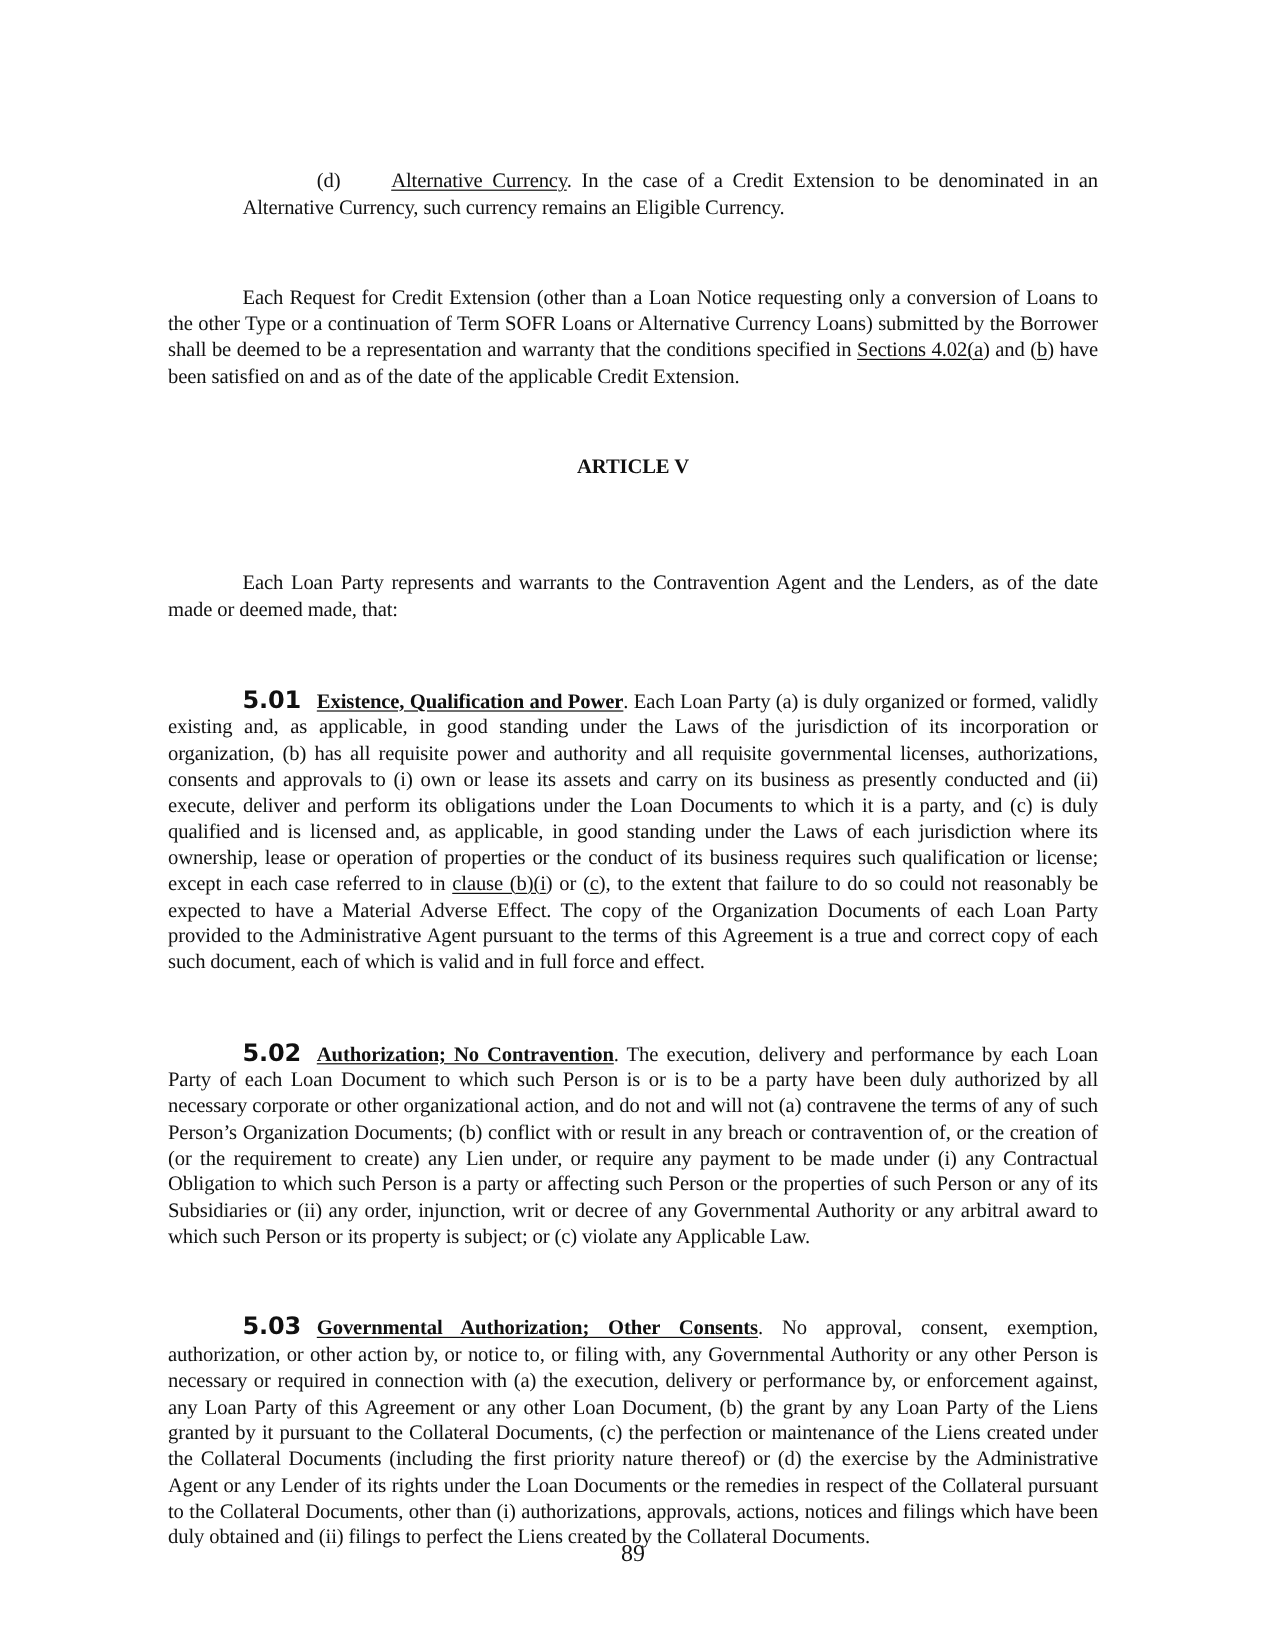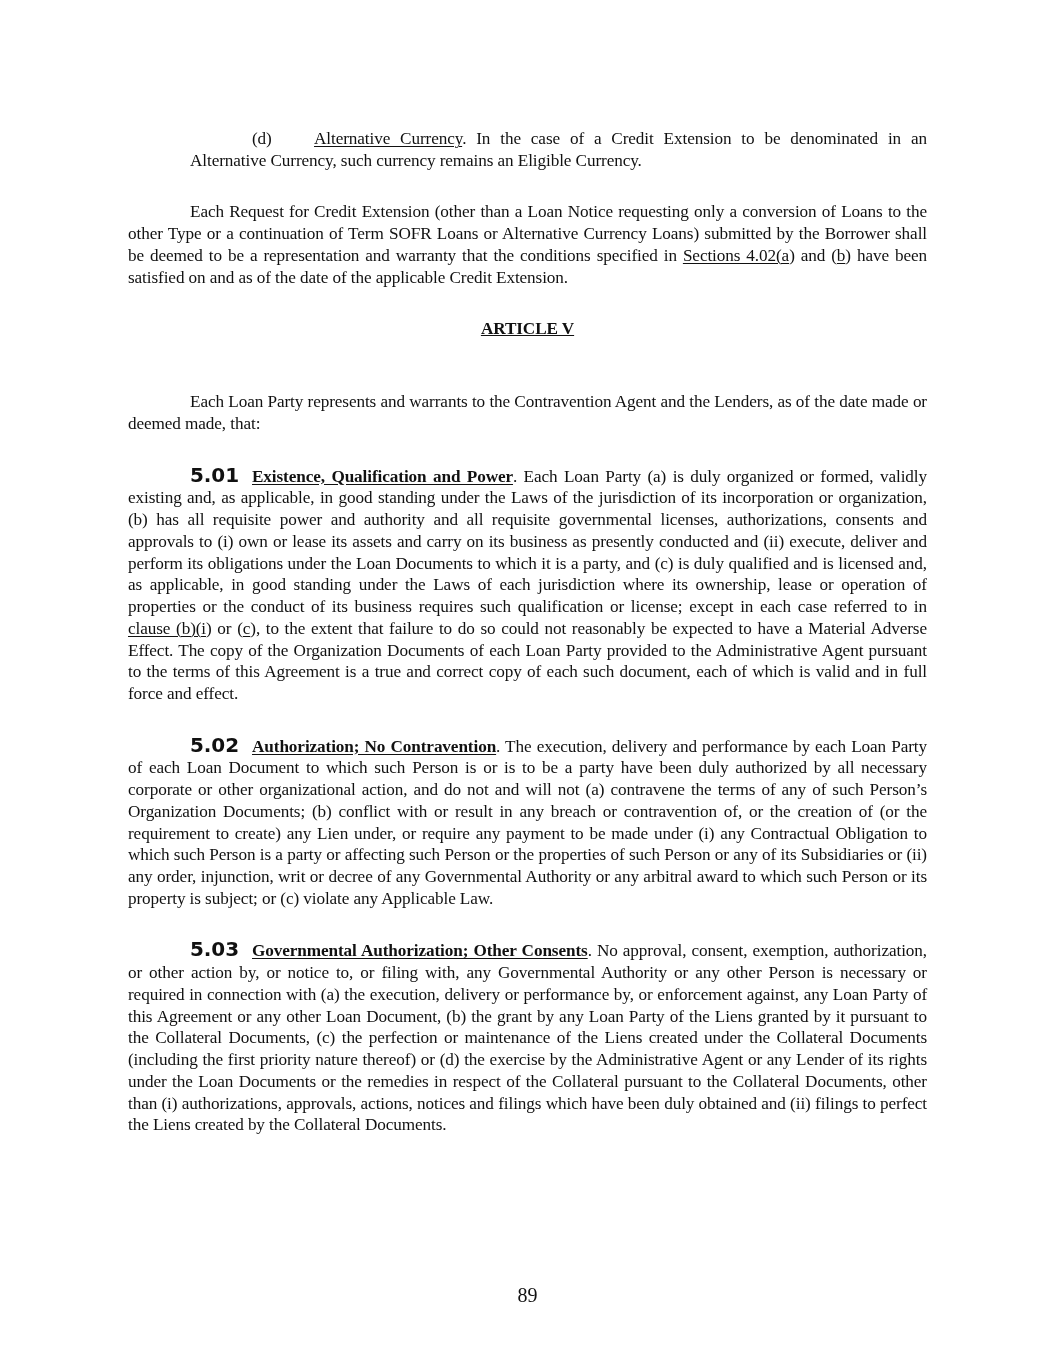--- a/index.html
+++ b/index.html
@@ -18,29 +18,29 @@
   .page {
     position: absolute;
     left: 124px;
     top: 124px;
     width: 807px;
     font-size: 17.2px;
     line-height: 21.75px;
     letter-spacing: -0.1px;
   }
   p {
-    margin: 4px;
+    margin: 16px;
     text-align: justify;
   }
   .indent { text-indent: 62px; }
   .hanging {
     padding-left: 62px;
   }
   .u { text-decoration: underline; text-underline-offset: 2px; text-decoration-thickness: 1px; }
-  .b { font-weight: bold; text-decoration: underline; }
+  .b { font-weight: bold; }
   .center { text-align: center; }
   .sec-num {
     font-family: "DejaVu Sans", sans-serif;
     font-weight: bold;
     font-size: 20px;
     display: inline-block;
     width: 62px;
     text-indent: 0;
   }
   .sec-title {

